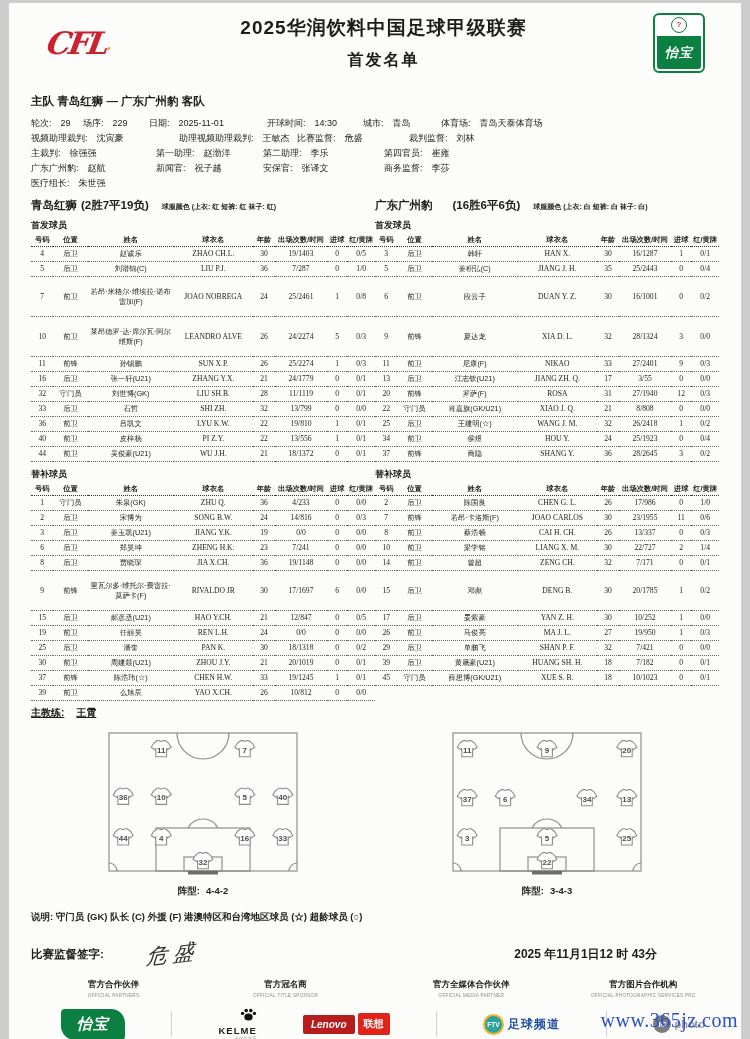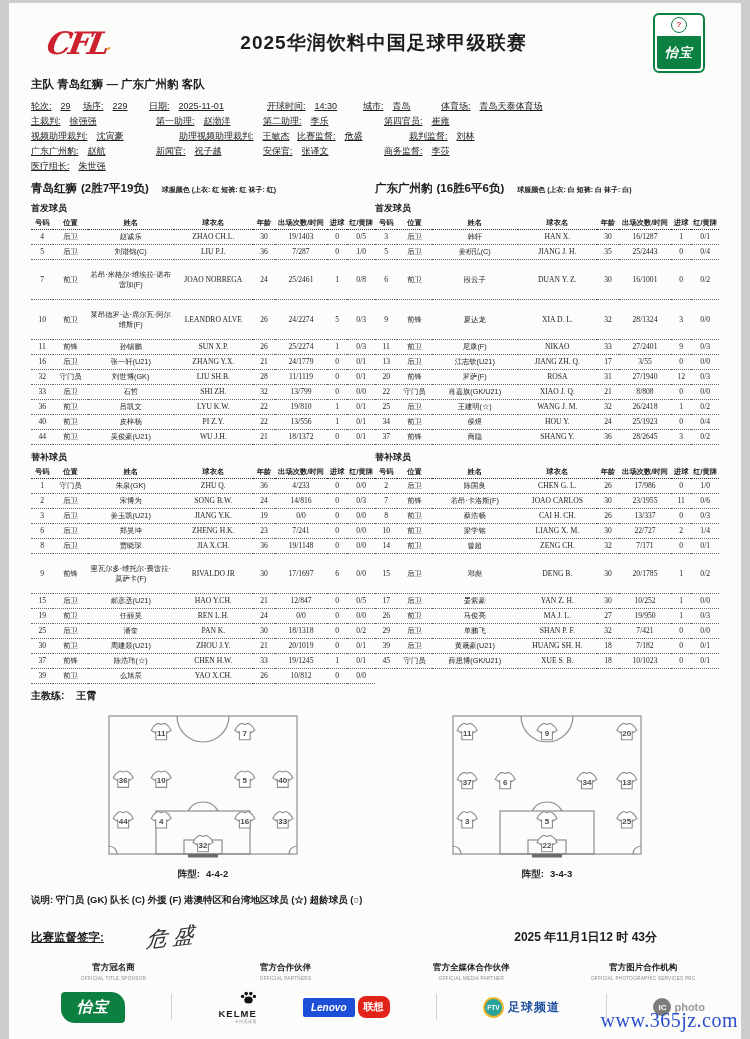--- a/index.html
+++ b/index.html
@@ -10,118 +10,119 @@
   .hdr{display:grid;grid-template-columns:95px 1fr 78px;align-items:center;}
   .cfl{font-family:"DejaVu Serif",serif;font-style:italic;font-weight:bold;font-size:31px;color:#cd2130;letter-spacing:-3px;transform:skewX(-10deg);text-align:center;}
   .cfl .dot{color:#e8a020;font-size:16px;}
   .titles{text-align:center;}
   .title{font-size:19px;font-weight:bold;letter-spacing:1px;}
   .subtitle{font-size:16px;font-weight:bold;margin-top:9px;letter-spacing:2px;}
   .yibao{width:52px;height:60px;border:2px solid #0c8040;border-radius:6px;background:#fff;box-sizing:border-box;display:flex;flex-direction:column;align-items:center;justify-content:flex-start;padding:2px;margin-left:12px;}
   .yb-emblem{width:14px;height:14px;border:1.5px solid #0c8040;border-radius:50%;color:#d03030;font-size:8px;line-height:14px;text-align:center;font-weight:bold;}
   .yb-band{margin-top:3px;background:#0c8040;color:#fff;width:100%;flex:1;border-radius:0 0 3px 3px;display:flex;align-items:center;justify-content:center;font-weight:bold;font-style:italic;font-size:13px;letter-spacing:1px;}
 
-  .teams-line{margin-top:4px;font-size:11.5px;font-weight:bold;}
+  .teams-line{margin-top:21px;font-size:11.5px;font-weight:bold;}
 
   
   .info-block{margin-top:7px;}
   .info-row{display:grid;font-size:9px;height:15px;align-items:center;}
   .ilbl{margin-right:9px;white-space:nowrap;}
   .ival{white-space:nowrap;}
-  .pair{white-space:nowrap;overflow:visible;text-decoration:underline;}
+  .pair{white-space:nowrap;overflow:visible;}
 
   
   .teamwrap{display:flex;margin-top:7px;}
   .team{flex:1;min-width:0;}
   .team-head{display:flex;align-items:baseline;white-space:nowrap;}
   .team-name{font-size:11.5px;font-weight:bold;}
   .kit{font-size:7px;font-weight:bold;margin-left:13px;}
   .sec-label{font-size:9px;font-weight:bold;margin:6px 0 1px 0;}
   table{width:100%;border-collapse:collapse;table-layout:fixed;}
   th{font-size:7.3px;font-weight:bold;padding:2px 0 1px 0;border-bottom:1px dotted #333;white-space:nowrap;overflow:hidden;}
   td{font-size:7.3px;text-align:center;padding:1px 0;border-bottom:1px dotted #666;line-height:1.25;overflow:hidden;}
   td.lat{font-family:"Liberation Serif",serif;font-size:7.6px;}
   tr.normal td{height:12px;}
   tr.tall td{height:37px;}
-  .coach{margin-top:5px;font-size:10px;font-weight:bold;}
+  .coach{margin-top:5px;font-size:10px;font-weight:bold;text-decoration:underline;}
   .coach .cname{margin-left:12px;}
 
   
   .pitches{display:flex;justify-content:space-around;margin-top:12px;}
   .pitch-block{width:210px;text-align:center;}
   svg.pitch{width:192px;height:140px;overflow:visible;}
   .formation{font-size:9.5px;font-weight:bold;margin-top:9px;color:#222;}
   .formation .fval{margin-left:6px;}
 
   .legend{margin-top:13px;font-size:9.5px;font-weight:600;}
 
   .sign-row{margin-top:13px;display:flex;align-items:center;height:34px;}
-  .sig-label{font-size:11.5px;font-weight:bold;text-decoration:underline;}
+  .sig-label{font-size:11.5px;font-weight:bold;}
   .sig{font-family:"DejaVu Serif",serif;font-style:italic;font-size:21px;color:#2e2e2e;transform:rotate(-7deg) skewX(-12deg);margin-left:42px;letter-spacing:6px;}
   .sig-date{margin-left:auto;margin-right:62px;font-weight:bold;font-size:12px;}
 
   .sp-heads{display:grid;grid-template-columns:24% 26% 28% 22%;margin-top:8px;text-align:center;}
   .sp-zh{font-size:8.5px;font-weight:bold;}
   .sp-en{font-size:4.6px;color:#8a8a8a;letter-spacing:.3px;margin-top:2px;}
   .logos{display:flex;align-items:center;justify-content:space-between;padding:9px 14px 0 30px;}
   .divider{width:1px;height:26px;background:#d2d2d2;}
   .lg-yibao{background:#0c8040;color:#fff;font-weight:bold;font-style:italic;font-size:15px;padding:6px 16px;border-radius:4px 14px 4px 14px;letter-spacing:1px;}
   .lg-kelme{text-align:right;}
   .kelme-name{font-weight:bold;font-size:9.5px;letter-spacing:1px;}
   .kelme-sub{font-size:4.5px;color:#999;}
   .lg-lenovo{display:flex;align-items:center;gap:3px;}
-  .lenovo-box{background:#1d4ed8;color:#fff;font-weight:bold;font-size:10px;padding:4px 8px;border-radius:2px;font-style:italic;}
-  .lenovo-cn{background:#e2231a;color:#fff;font-weight:bold;font-size:10px;padding:4px 6px;border-radius:8px;}
+  .lenovo-box{background:#b91c1c;color:#fff;font-weight:bold;font-size:10px;padding:4px 8px;border-radius:2px;font-style:italic;}
+  .lenovo-cn{background:#e2231a;color:#fff;font-weight:bold;font-size:10px;padding:4px 6px;border-radius:2px;}
   .lg-ftv{display:flex;align-items:center;gap:4px;}
   .ftv-badge{width:21px;height:21px;border-radius:50%;background:#2aa39a;color:#fff;font-size:6.5px;font-weight:bold;display:flex;align-items:center;justify-content:center;border:2px solid #f0b429;box-sizing:border-box;}
   .ftv-name{color:#1f4fa0;font-weight:bold;font-size:12px;letter-spacing:1px;}
   .lg-ic{display:flex;align-items:center;gap:3px;color:#8a8a8a;}
   .ic-badge{width:18px;height:18px;border-radius:50%;background:#7d7d7d;color:#fff;font-size:8px;font-weight:bold;display:flex;align-items:center;justify-content:center;}
   .ic-name{font-size:11px;font-weight:bold;color:#9a9a9a;}
   .watermark{position:absolute;right:3px;bottom:7px;color:#2b50cf;font-size:20px;font-family:"Liberation Serif",serif;letter-spacing:.5px;}
 </style>
 </head>
 <body>
 
 <div class="frame">
   <div class="page">
 
     <div class="hdr">
       <div class="cfl"><span>CFL</span><span class="dot">·</span></div>
       <div class="titles">
         <div class="title">2025华润饮料中国足球甲级联赛</div>
+        <div class="subtitle">首发名单</div>
       </div>
       <div class="yibao">
         <div class="yb-emblem">?</div>
         <div class="yb-band">怡宝</div>
       </div>
     </div>
 
     <div class="teams-line">主队 青岛红狮 — 广东广州豹 客队</div>
 
     <div class="info-block" id="info-block">
         <div class="info-row" style="grid-template-columns: 52px 66px 118px 96px 78px auto;">
           <span class="pair"><span class="ilbl">轮次:</span><span class="ival">29</span></span>
           <span class="pair"><span class="ilbl">场序:</span><span class="ival">229</span></span>
           <span class="pair"><span class="ilbl">日期:</span><span class="ival">2025-11-01</span></span>
           <span class="pair"><span class="ilbl">开球时间:</span><span class="ival">14:30</span></span>
           <span class="pair"><span class="ilbl">城市:</span><span class="ival">青岛</span></span>
           <span class="pair"><span class="ilbl">体育场:</span><span class="ival">青岛天泰体育场</span></span>
         </div>
+        <div class="info-row" style="grid-template-columns: 148px 118px 112px auto;">
+          <span class="pair"><span class="ilbl">视频助理裁判:</span><span class="ival">沈寅豪</span></span>
+          <span class="pair"><span class="ilbl">助理视频助理裁判:</span><span class="ival">王敏杰</span></span>
+          <span class="pair"><span class="ilbl">比赛监督:</span><span class="ival">危盛</span></span>
+          <span class="pair"><span class="ilbl">裁判监督:</span><span class="ival">刘林</span></span>
+        </div>
         <div class="info-row" style="grid-template-columns: 125px 107px 121px auto;">
           <span class="pair"><span class="ilbl">主裁判:</span><span class="ival">徐强强</span></span>
           <span class="pair"><span class="ilbl">第一助理:</span><span class="ival">赵渤洋</span></span>
           <span class="pair"><span class="ilbl">第二助理:</span><span class="ival">李乐</span></span>
           <span class="pair"><span class="ilbl">第四官员:</span><span class="ival">崔雍</span></span>
-        </div>
-        <div class="info-row" style="grid-template-columns: 148px 118px 112px auto;">
-          <span class="pair"><span class="ilbl">视频助理裁判:</span><span class="ival">沈寅豪</span></span>
-          <span class="pair"><span class="ilbl">助理视频助理裁判:</span><span class="ival">王敏杰</span></span>
-          <span class="pair"><span class="ilbl">比赛监督:</span><span class="ival">危盛</span></span>
-          <span class="pair"><span class="ilbl">裁判监督:</span><span class="ival">刘林</span></span>
         </div>
         <div class="info-row" style="grid-template-columns: 125px 107px 121px auto;">
           <span class="pair"><span class="ilbl">广东广州豹:</span><span class="ival">赵航</span></span>
           <span class="pair"><span class="ilbl">新闻官:</span><span class="ival">祝子越</span></span>
           <span class="pair"><span class="ilbl">安保官:</span><span class="ival">张译文</span></span>
           <span class="pair"><span class="ilbl">商务监督:</span><span class="ival">李莎</span></span>
         </div>
         <div class="info-row" style="grid-template-columns: auto;">
           <span class="pair"><span class="ilbl">医疗组长:</span><span class="ival">朱世强</span></span>
         </div>
@@ -420,21 +421,21 @@
             </tbody>
         </table>
         <div class="coach">
           <span>主教练:</span><span class="cname">王霄</span>
         </div>
       </section>
 
       <section class="team">
         <div class="team-head">
           <span class="team-name">广东广州豹</span>
-          <span class="team-name" style="margin-left:4px">(16胜6平6负)</span>
+          <span class="team-name" style="margin-left:20px">(16胜6平6负)</span>
           <span class="kit">球服颜色 (上衣: 白 短裤: 白 袜子: 白)</span>
         </div>
         <div class="sec-label">首发球员</div>
         <table>
           <colgroup>
               <col style="width:6.5%">
               <col style="width:10%">
               <col style="width:25%">
               <col style="width:23%">
               <col style="width:6.5%">
@@ -835,26 +836,26 @@
     <div class="legend">说明: 守门员 (GK) 队长 (C) 外援 (F) 港澳特区和台湾地区球员 (☆) 超龄球员 (○)</div>
 
     <div class="sign-row">
       <span class="sig-label">比赛监督签字:</span>
       <span class="sig">危盛</span>
       <span class="sig-date">2025 年11月1日12 时 43分</span>
     </div>
 
     <div class="sp-heads" id="sp-heads">
         <div class="sp-col">
+          <div class="sp-zh">官方合作伙伴</div>
+          <div class="sp-en">OFFICIAL PARTNERS</div>
+        </div>
+        <div class="sp-col">
           <div class="sp-zh">官方冠名商</div>
           <div class="sp-en">OFFICIAL TITLE SPONSOR</div>
-        </div>
-        <div class="sp-col">
-          <div class="sp-zh">官方合作伙伴</div>
-          <div class="sp-en">OFFICIAL PARTNERS</div>
         </div>
         <div class="sp-col">
           <div class="sp-zh">官方全媒体合作伙伴</div>
           <div class="sp-en">OFFICIAL MEDIA PARTNER</div>
         </div>
         <div class="sp-col">
           <div class="sp-zh">官方图片合作机构</div>
           <div class="sp-en">OFFICIAL PHOTOGRAPHIC SERVICES PRC</div>
         </div>
       </div>

